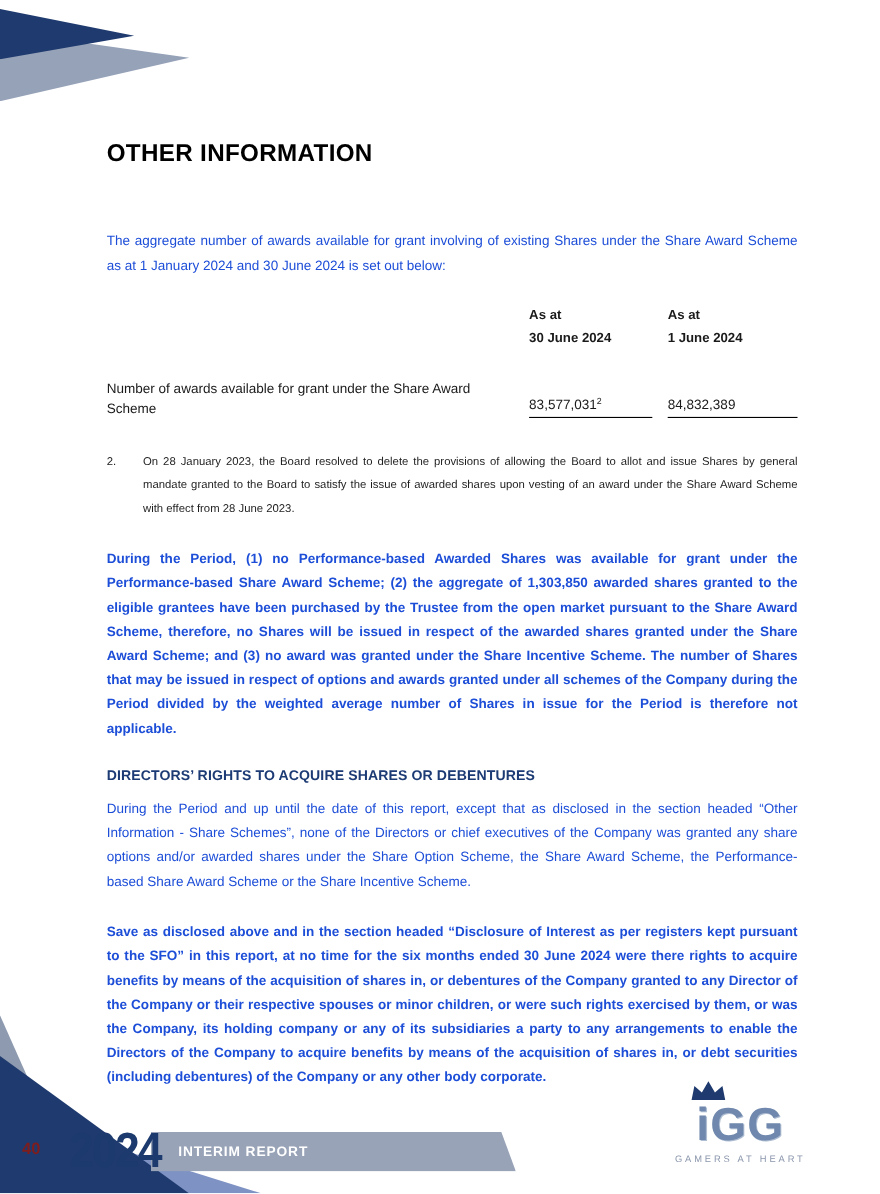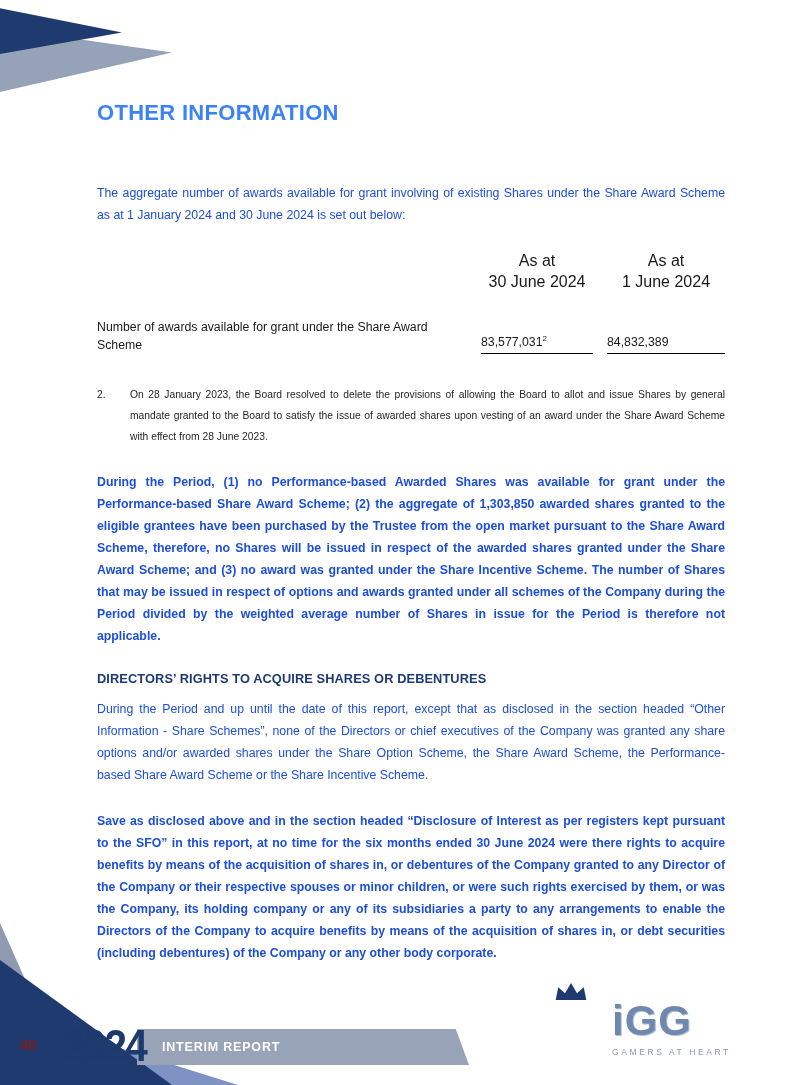--- a/index.html
+++ b/index.html
@@ -47,46 +47,47 @@
     clip-path:polygon(0 0, 96% 0, 100% 100%, 0 100%);
   }
 
   
   .content {
     position:absolute;
     left:97px; top:100px;
     width:628px;
   }
   h1.page-title {
-    color:#3b82f6;
+    color:#000000;
     font-size:22px;
     font-weight:bold;
     letter-spacing:0.3px;
     margin-bottom:56px;
+    margin-top:26px;
   }
   p.body-text {
     font-size:12.3px;
     line-height:22px;
     text-align:justify;
     color:#1d4ed8;
   }
 
   
   .tbl { margin-top:24px; }
   .tbl-head, .tbl-row {
     display:grid;
     grid-template-columns:1fr 112px 118px;
     column-gap:14px;
     align-items:end;
   }
   .tbl-head .col {
-    font-size:16px;
-    font-weight:normal;
+    font-size:12px;
+    font-weight:bold;
     line-height:21px;
-    text-align:center;
+    text-align:left;
   }
   .tbl-row { margin-top:26px; }
   .tbl-row .label {
     font-size:12.3px;
     line-height:18px;
   }
   .tbl-row .val {
     font-size:12.3px;
     text-align:left;
     border-bottom:1px solid #000;
@@ -157,21 +158,21 @@
     font-weight:bold;
   }
 
   
   .logo {
     position:absolute;
     left:612px; top:982px;
     width:122px;
     display:flex;
     flex-direction:column;
-    align-items:flex-start;
+    align-items:center;
     z-index:3;
   }
   .logo .crown { margin-bottom:-4px; margin-left:-58px; }
   .logo .logo-text {
     font-size:42px;
     font-weight:bold;
     line-height:40px;
     color:#7088ad;
     letter-spacing:1px;
     text-shadow:1px 1px 0 #aebdd2;

